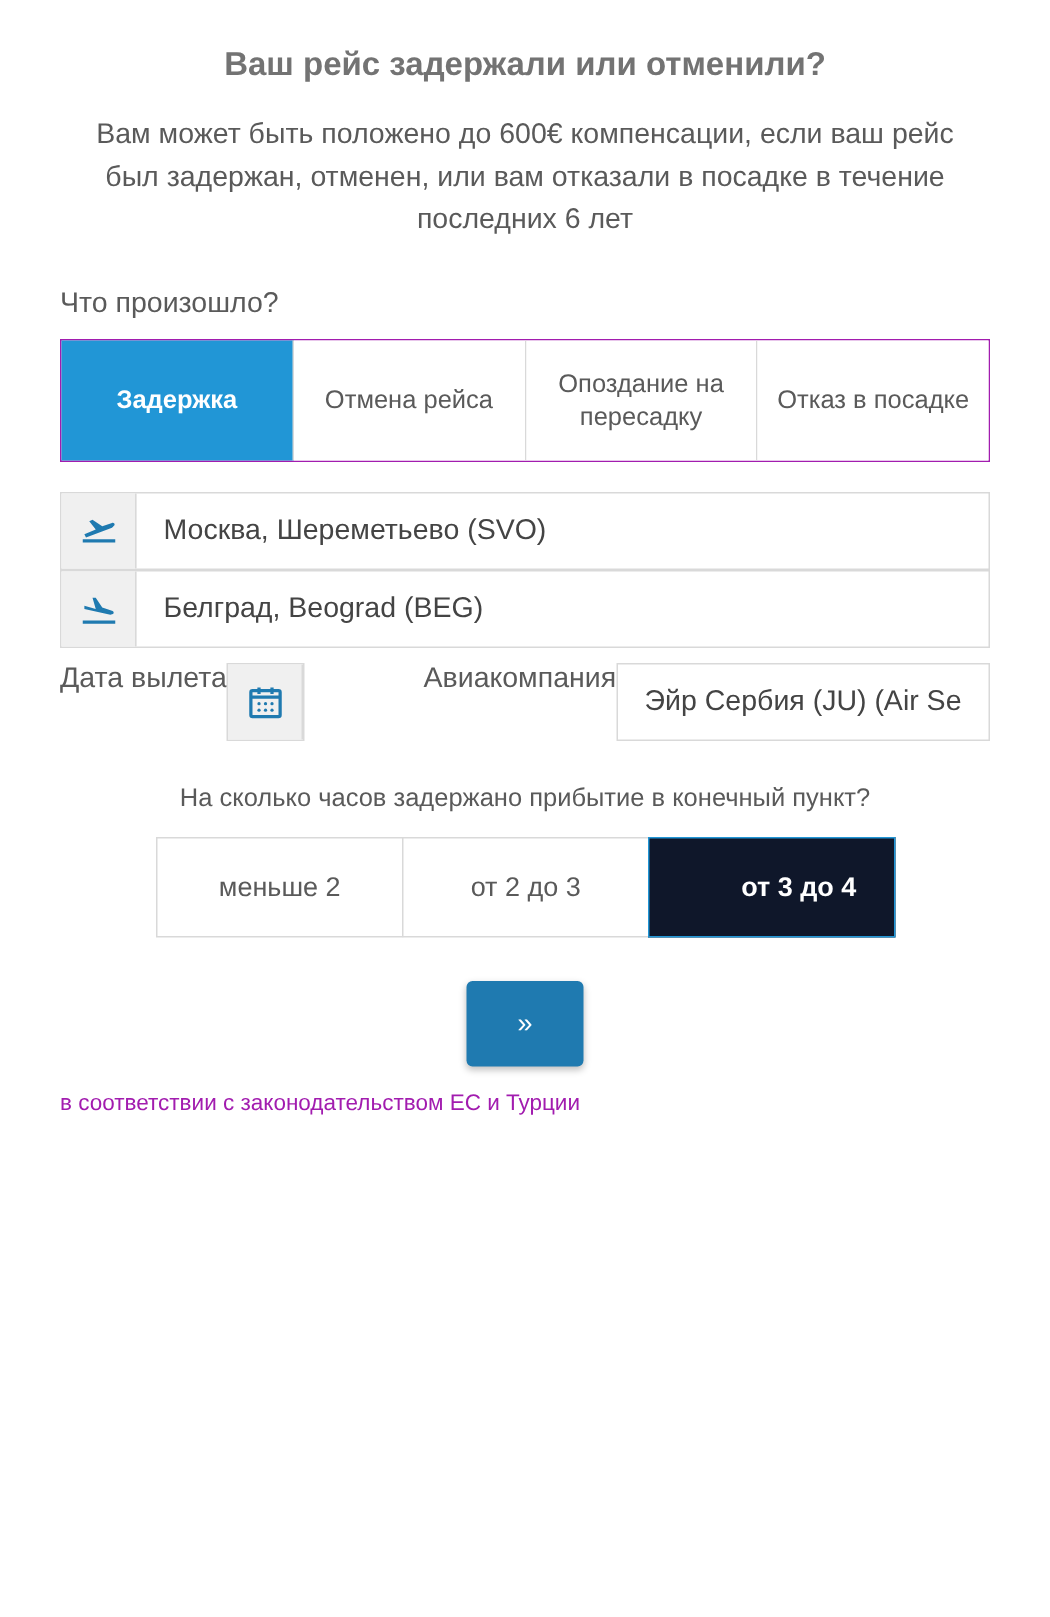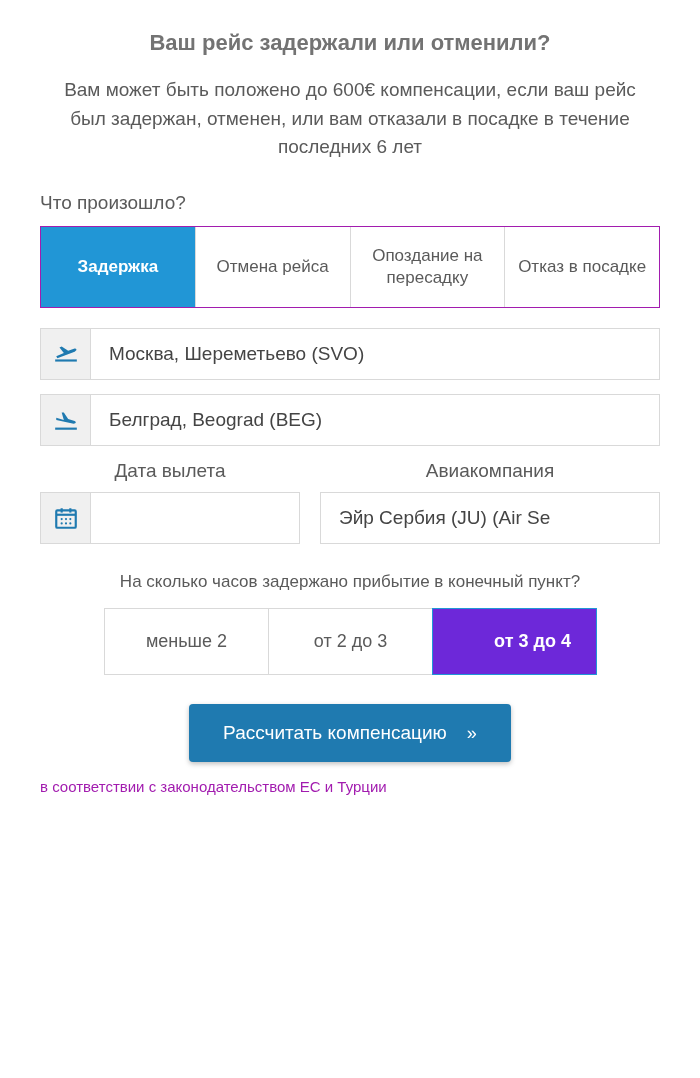--- a/index.html
+++ b/index.html
@@ -59,21 +59,20 @@
     }
     .tab.active {
       background: #2196d6;
       color: #ffffff;
       font-weight: 600;
     }
     .field {
       display: flex;
       border: 1px solid #d9d9d9;
       background: #ffffff;
-      margin-bottom: 14px;
       height: 52px;
     }
     .field-icon {
       width: 50px;
       background: #f0f0f0;
       border-right: 1px solid #d9d9d9;
       display: flex;
       align-items: center;
       justify-content: center;
     }
@@ -92,21 +91,21 @@
       white-space: nowrap;
     }
     .row {
       display: flex;
       gap: 20px;
       margin-top: 10px;
       margin-bottom: 25px;
     }
     .col {
       display: flex;
-      flex-direction: column;
+      flex-direction: row;
     }
     .col-date { width: 260px; }
     .col-airline { flex: 1; }
     .col-label {
       text-align: center;
       font-size: 19px;
       color: #5a5a5a;
       margin-bottom: 10px;
     }
     .field.narrow {
@@ -135,21 +134,21 @@
       align-items: center;
       justify-content: center;
       font-size: 18px;
       color: #5a5a5a;
       background: #ffffff;
       cursor: pointer;
       margin-right: -1px;
       margin-bottom: -1px;
     }
     .option.active {
-      background: #6d28d9;
+      background: #0f172a;
       color: #ffffff;
       font-weight: 600;
       border-color: #2196d6;
       padding-left: 36px;
     }
     .cta-wrap {
       text-align: center;
       margin-bottom: 16px;
     }
     .cta {
@@ -242,18 +241,17 @@
 <div class="question">На сколько часов задержано прибытие в конечный пункт?</div>
 
 <div class="options">
   <div class="option">меньше 2</div>
   <div class="option">от 2 до 3</div>
   <div class="option active">от 3 до 4</div>
 </div>
 
 <div class="cta-wrap">
   <button class="cta">
-    <span>Рассчитать компенсацию</span>
     <span class="arrow">»</span>
   </button>
 </div>
 
 <div class="footnote">в соответствии с законодательством ЕС и Турции</div>
 
 </body></html>

